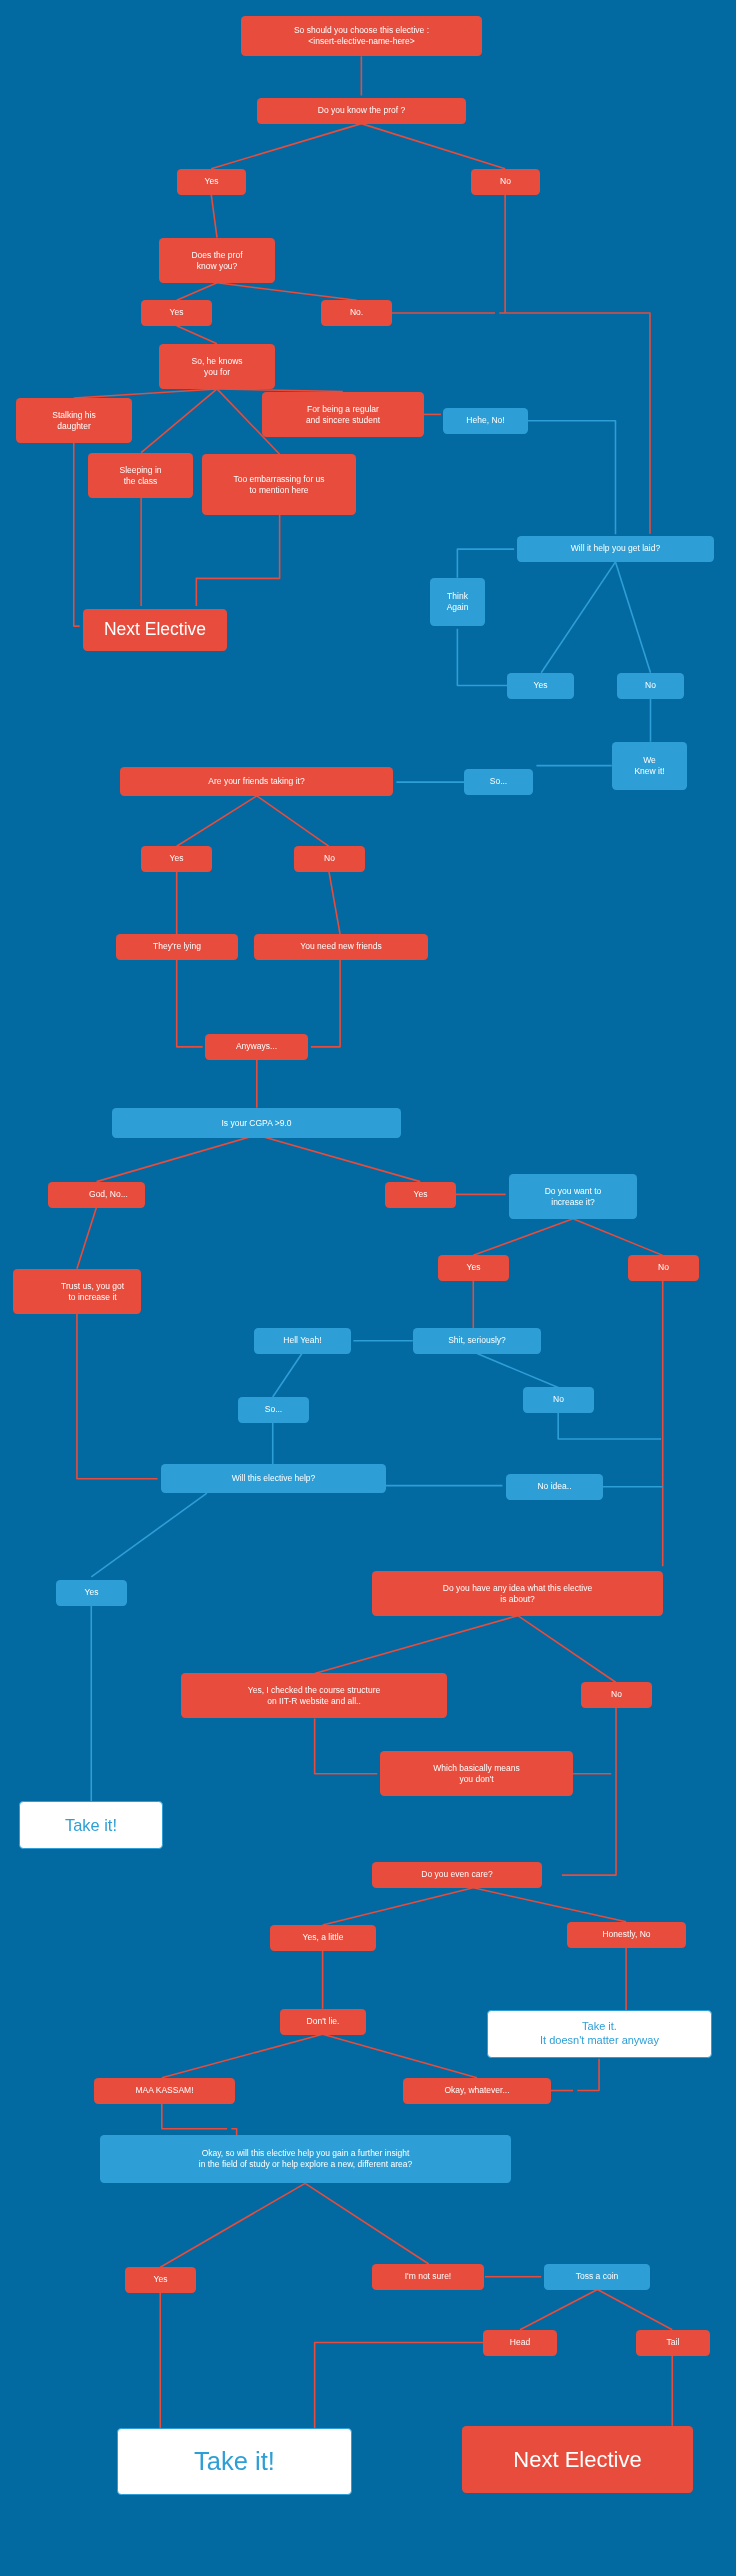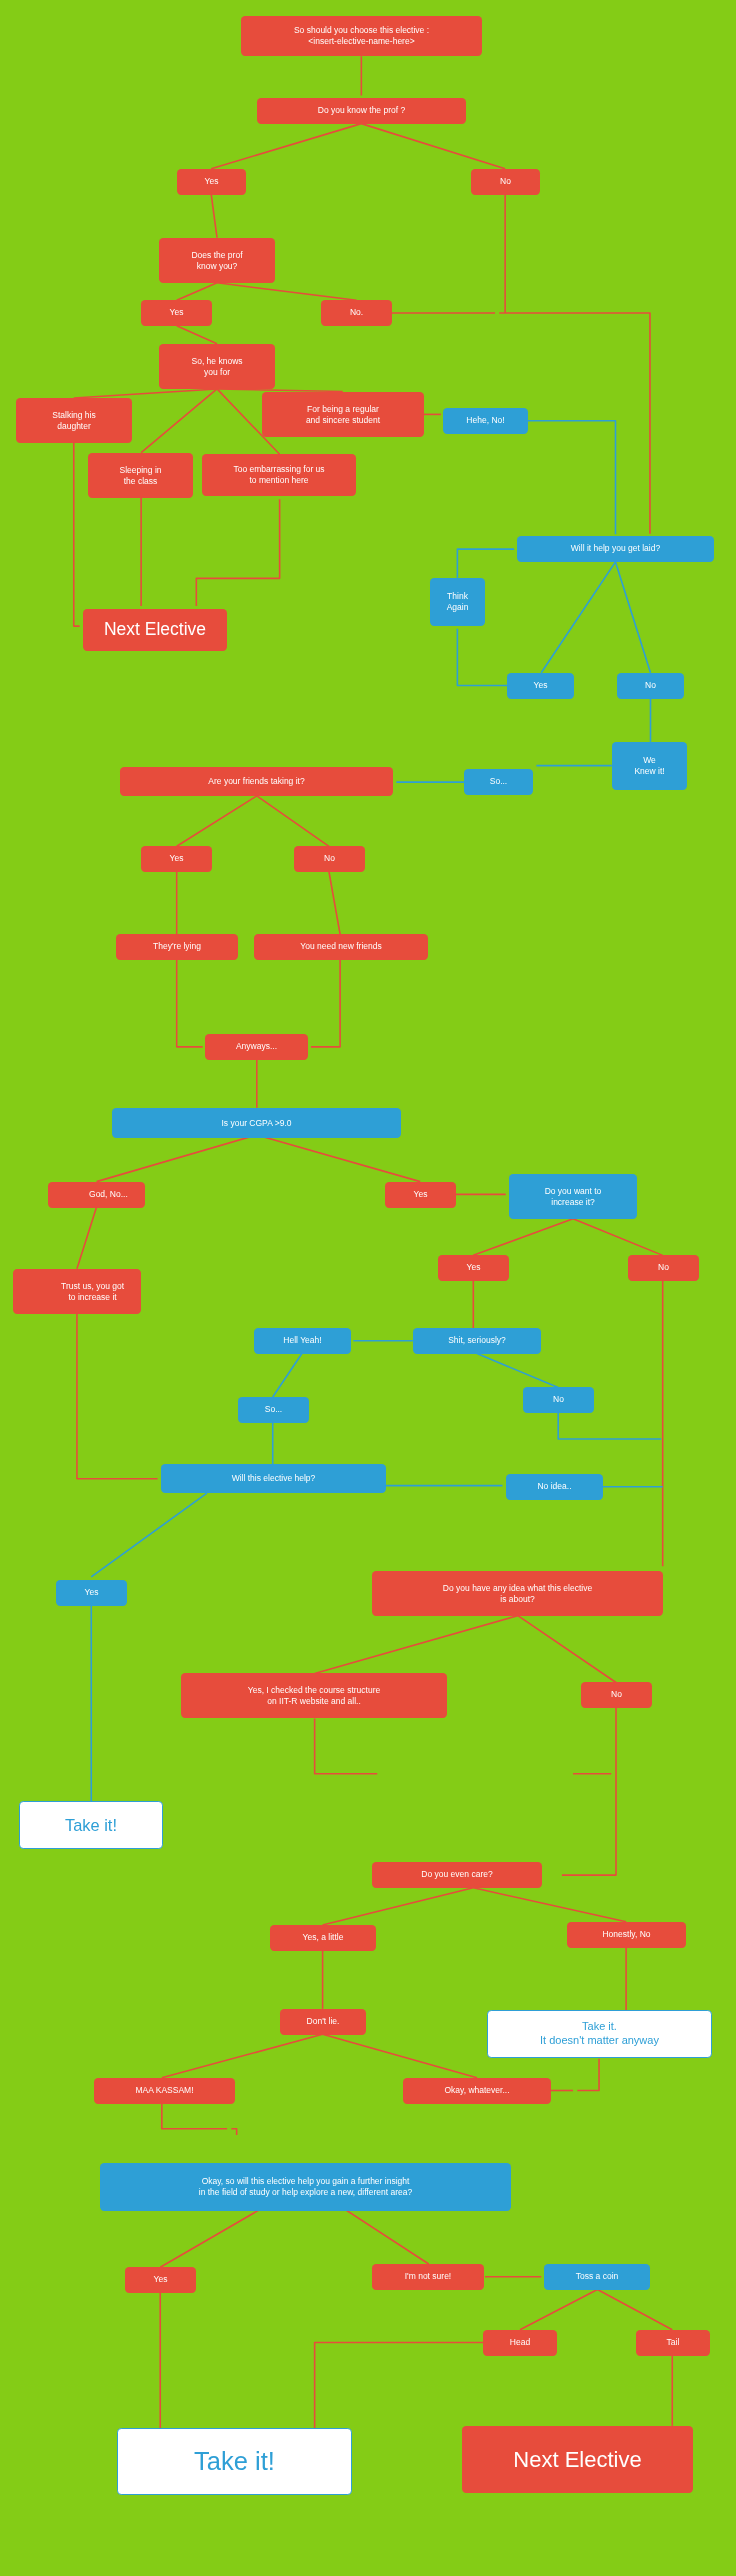--- a/index.html
+++ b/index.html
@@ -4,21 +4,21 @@
 <style>
   :root{
     --red:#e74c3c;
     --blue:#2e9fd6;
   }
   html,body{margin:0;padding:0;background:#ffffff;}
   #canvas{
     position:relative;
     width:737px;
     height:2576px;
-    background:#84cc16;
+    background:#0369a1;
     font-family:"Liberation Sans", sans-serif;
     overflow:hidden;
   }
   #wires{position:absolute;left:0;top:0;width:737px;height:2576px;pointer-events:none;}
   #wires path{fill:none;stroke-width:3;stroke-linejoin:round;stroke-linecap:butt;}
   #wires path.r{stroke:var(--red);}
   #wires path.b{stroke:var(--blue);}
   .mr-fill{fill:var(--red);}
   .mb-fill{fill:var(--blue);}
   .n{
@@ -140,21 +140,21 @@
   <div class="n r-box" style="left:321px;top:300px;width:71px;height:25.5px;">No.</div>
   <div class="n r-box" style="left:159px;top:344px;width:116px;height:45px;">So, he knows
 you for</div>
   <div class="n r-box" style="left:16px;top:398px;width:116px;height:45px;">Stalking his
 daughter</div>
   <div class="n r-box" style="left:262px;top:392px;width:162px;height:45px;">For being a regular
 and sincere student</div>
   <div class="n b-box" style="left:443px;top:408px;width:85px;height:25.5px;">Hehe, No!</div>
   <div class="n r-box" style="left:88px;top:453px;width:105px;height:45px;">Sleeping in
 the class</div>
-  <div class="n r-box" style="left:202px;top:454px;width:154px;height:42px;">Too embarrassing for us
+  <div class="n r-box" style="left:202px;top:454px;width:154px;height:61px;">Too embarrassing for us
 to mention here</div>
   <div class="n b-box" style="left:517px;top:536px;width:197px;height:25.5px;">Will it help you get laid?</div>
   <div class="n b-box" style="left:430px;top:578px;width:55px;height:48px;">Think
 Again</div>
   <div class="n r-box" style="left:83px;top:609px;width:144px;height:42px;font-size:17.5px;">Next Elective</div>
   <div class="n b-box" style="left:507px;top:673px;width:67px;height:25.5px;">Yes</div>
   <div class="n b-box" style="left:617px;top:673px;width:67px;height:25.5px;">No</div>
   <div class="n b-box" style="left:612px;top:742px;width:75px;height:48px;">We
 Knew it!</div>
   <div class="n b-box" style="left:464px;top:769px;width:69px;height:25.5px;">So...</div>
@@ -178,30 +178,32 @@
   <div class="n b-box" style="left:523px;top:1387px;width:71px;height:25.5px;">No</div>
   <div class="n b-box" style="left:238px;top:1397px;width:71px;height:25.5px;">So...</div>
   <div class="n b-box" style="left:161px;top:1464px;width:225px;height:29px;">Will this elective help?</div>
   <div class="n b-box" style="left:506px;top:1474px;width:97px;height:25.5px;">No idea..</div>
   <div class="n b-box" style="left:56px;top:1580px;width:71px;height:25.5px;">Yes</div>
   <div class="n r-box" style="left:372px;top:1571px;width:291px;height:45px;">Do you have any idea what this elective
 is about?</div>
   <div class="n r-box" style="left:181px;top:1673px;width:266px;height:45px;">Yes, I checked the course structure
 on IIT-R website and all..</div>
   <div class="n r-box" style="left:581px;top:1682px;width:71px;height:25.5px;">No</div>
+  <div class="n r-box" style="left:380px;top:1751px;width:193px;height:45px;">Which basically means
+you don't</div>
   <div class="n o-box" style="left:19px;top:1801px;width:144px;height:48px;font-size:16.4px;">Take it!</div>
   <div class="n r-box" style="left:372px;top:1862px;width:170px;height:25.5px;">Do you even care?</div>
   <div class="n r-box" style="left:270px;top:1925px;width:106px;height:25.5px;">Yes, a little</div>
   <div class="n r-box" style="left:567px;top:1922px;width:119px;height:25.5px;">Honestly, No</div>
   <div class="n r-box" style="left:280px;top:2009px;width:86px;height:25.5px;">Don't lie.</div>
   <div class="n o-box" style="left:487px;top:2010px;width:225px;height:48px;font-size:11px;">Take it.
 It doesn't matter anyway</div>
   <div class="n r-box" style="left:94px;top:2078px;width:141px;height:25.5px;">MAA KASSAM!</div>
   <div class="n r-box" style="left:403px;top:2078px;width:148px;height:25.5px;">Okay, whatever...</div>
-  <div class="n b-box" style="left:100px;top:2135px;width:411px;height:48px;margin-top:28px;">Okay, so will this elective help you gain a further insight
+  <div class="n b-box" style="left:100px;top:2135px;width:411px;height:48px;">Okay, so will this elective help you gain a further insight
 in the field of study or help explore a new,  different area?</div>
   <div class="n r-box" style="left:125px;top:2267px;width:71px;height:25.5px;">Yes</div>
   <div class="n r-box" style="left:372px;top:2264px;width:112px;height:25.5px;">I'm not sure!</div>
   <div class="n b-box" style="left:544px;top:2264px;width:106px;height:25.5px;">Toss a coin</div>
   <div class="n r-box" style="left:483px;top:2330px;width:74px;height:25.5px;">Head</div>
   <div class="n r-box" style="left:636px;top:2330px;width:74px;height:25.5px;">Tail</div>
   <div class="n o-box" style="left:117px;top:2428px;width:235px;height:67px;font-size:25.5px;">Take it!</div>
   <div class="n r-box" style="left:462px;top:2426px;width:231px;height:67px;font-size:22px;">Next Elective</div>
 
 </div>

